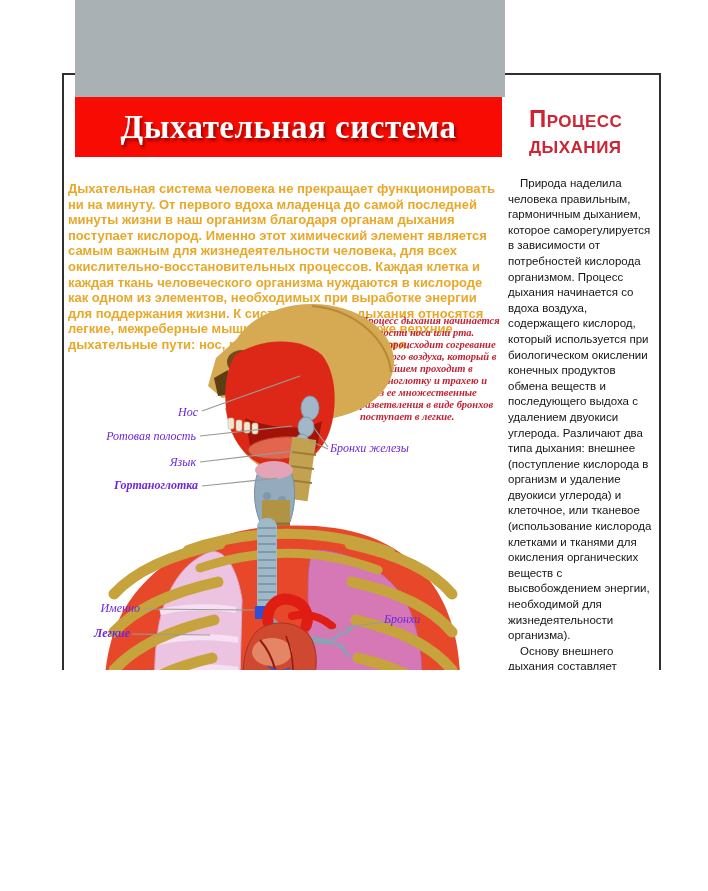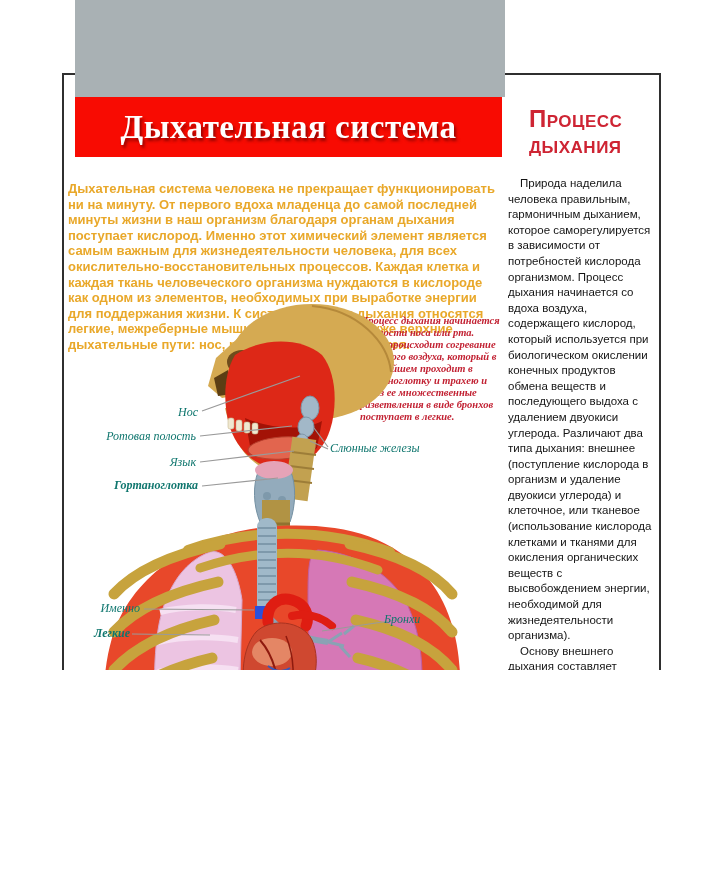--- a/index.html
+++ b/index.html
@@ -9,21 +9,21 @@
   .gray-block{position:absolute;left:75px;top:0;width:430px;height:97px;background:#a9b1b4;}
   .banner{position:absolute;left:75px;top:97px;width:427px;height:60px;background:#f80b02;
           display:flex;align-items:center;justify-content:center;}
   .banner h1{margin:0;font-family:"Liberation Serif",serif;font-weight:700;font-size:33px;
              color:#fff;letter-spacing:.5px;text-shadow:2px 3px 3px rgba(90,0,0,.6);}
   .intro{position:absolute;left:68px;top:181px;width:431px;margin:0;
          font-weight:700;font-size:13px;line-height:15.6px;color:#e9a82a;}
   .annotation{position:absolute;left:360px;top:315px;width:140px;margin:0;
          font-family:"Liberation Serif",serif;font-style:italic;font-weight:700;
          font-size:10.5px;line-height:12px;color:#c22233;}
-  .lbl{position:absolute;font:italic 12px "Liberation Serif",serif;color:#0f766e;white-space:nowrap;}
+  .lbl{position:absolute;font:italic 12px "Liberation Serif",serif;color:#6d28d9;white-space:nowrap;}
   .lbl.r{text-align:right;}
   .sidebar-head{position:absolute;left:529px;top:106px;width:145px;color:#ce2433;
          font-weight:700;font-size:17px;line-height:26px;letter-spacing:.5px;text-transform:uppercase;}
   .sidebar-head .l1::first-letter{font-size:24px;}
   .sidebar-body{position:absolute;left:508px;top:176px;width:150px;color:#141414;
          font-size:11.5px;line-height:15.6px;}
   .sidebar-body p{margin:0;text-indent:12px;}
   svg{overflow:visible;}
 </style>
 </head>
@@ -173,21 +173,21 @@
       <path d="M262,331 L336,320"></path>
       <path d="M68,444 L206,441"></path>
       <path d="M288,438 L355,444"></path>
     </g>
   </svg>
 
   <span class="lbl r" style="left:120px;top:405px;width:78px;">Нос</span>
   <span class="lbl r" style="left:100px;top:429px;width:96px;">Ротовая полость</span>
   <span class="lbl r" style="left:120px;top:455px;width:76px;">Язык</span>
   <span class="lbl r" style="left:95px;top:478px;width:103px;font-weight:bold;">Гортаноглотка</span>
-  <span class="lbl" style="left:330px;top:441px;">Слюнные железы</span>
+  <span class="lbl" style="left:330px;top:441px;">Бронхи железы</span>
   <span class="lbl r" style="left:60px;top:601px;width:80px;">Именно</span>
   <span class="lbl r" style="left:60px;top:626px;width:70px;font-weight:bold;">Легкие</span>
   <span class="lbl" style="left:384px;top:612px;">Бронхи</span>
   <span class="lbl r" style="left:60px;top:737px;width:66px;">Уменьшение</span>
   <span class="lbl" style="left:419px;top:701px;">Плевра</span>
 
   <div class="sidebar-head">
     <div class="l1">Процесс</div>
     <div class="l2">дыхания</div>
   </div>

